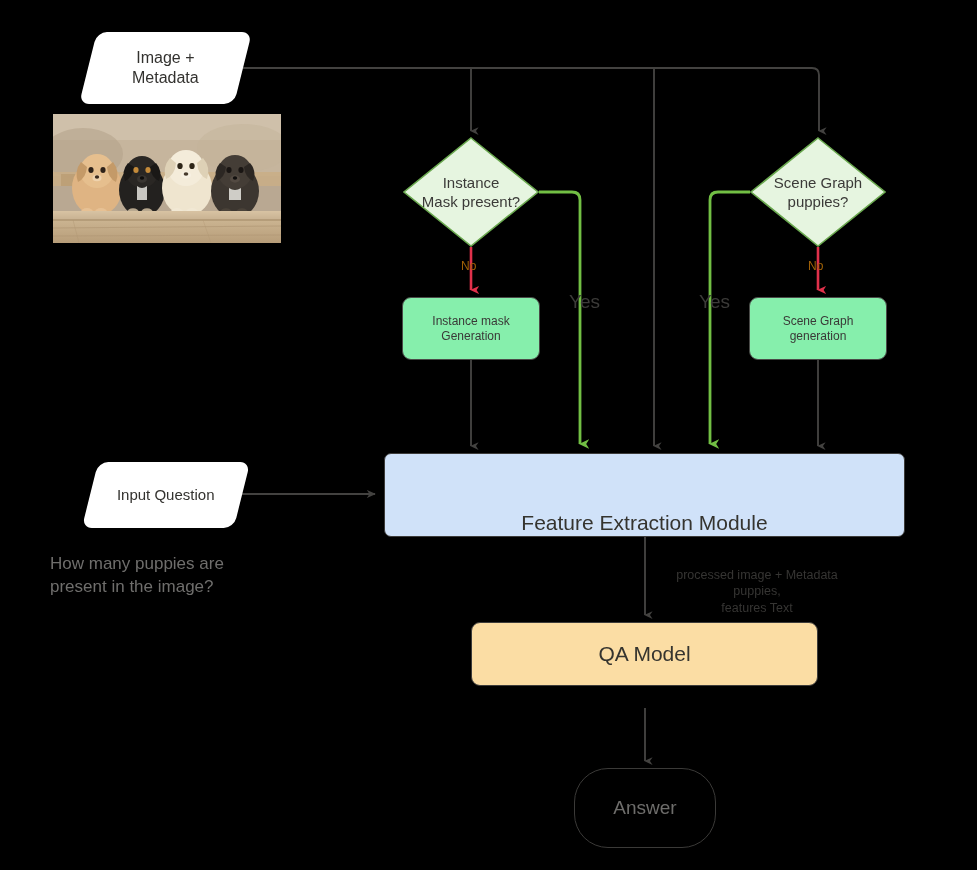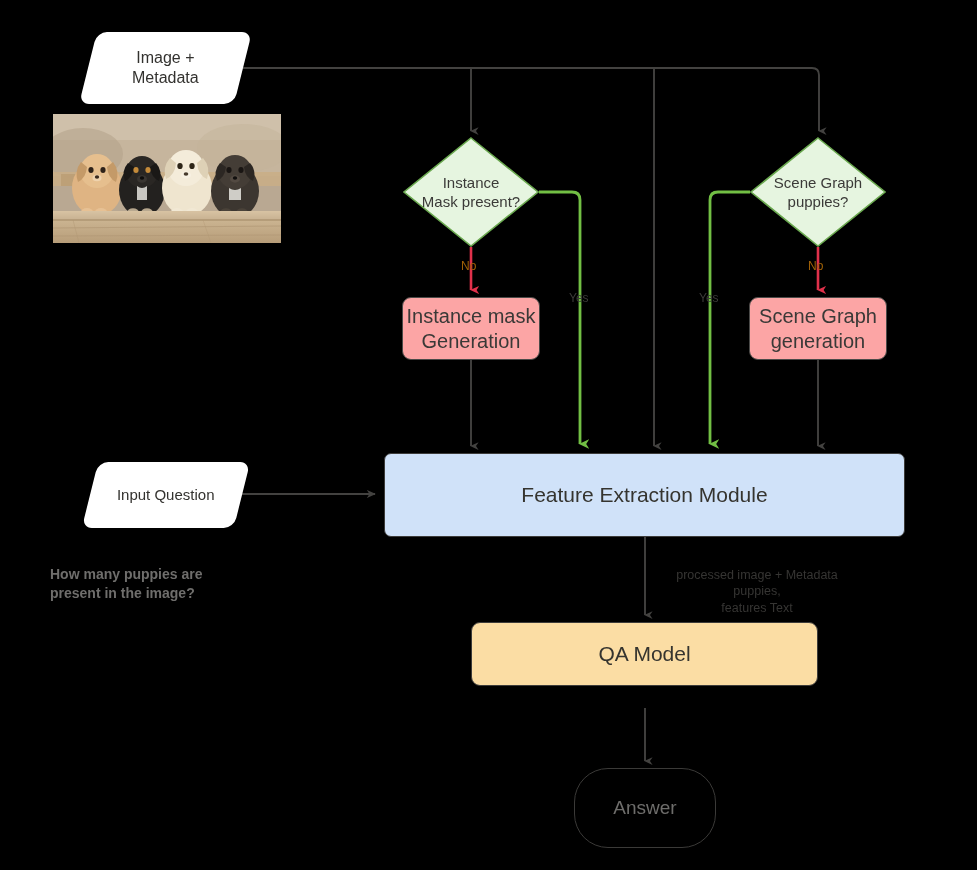--- a/index.html
+++ b/index.html
@@ -74,38 +74,39 @@
     text-align: center;
     font-size: 15px;
     color: #3b3a38;
     line-height: 1.3;
   }
   #node-instance-mask-decision { left: 403px; top: 137px; width: 136px; height: 110px; }
   #node-scene-graph-decision  { left: 750px; top: 137px; width: 136px; height: 110px; }
 
   
   .box-pink {
-    background: #fca5a5;
+    background: #86efac;
     border: 1px solid #4a4a48;
     border-radius: 9px;
     color: #3a3937;
-    font-size: 20px;
+    font-size: 12px;
   }
   #node-instance-mask-generation { left: 402px; top: 297px; width: 138px; height: 63px; }
   #node-scene-graph-generation  { left: 749px; top: 297px; width: 138px; height: 63px; }
 
   
   #node-feature-extraction {
     left: 384px; top: 453px;
     width: 521px; height: 84px;
     background: #d0e2f9;
     border: 1px solid #3d3c3a;
     border-radius: 7px;
     color: #35342f;
     font-size: 21px;
+    align-items: flex-end;
   }
 
   
   #node-qa-model {
     left: 471px; top: 622px;
     width: 347px; height: 64px;
     background: #fbdda4;
     border: 1px solid #3d3c3a;
     border-radius: 9px;
     color: #35342f;
@@ -120,43 +121,42 @@
     border: 1.5px solid #3b3a38;
     border-radius: 34px;
     color: #6e6d6b;
     font-size: 19px;
   }
 
   
   .edge-label {
     position: absolute;
     color: #3c3b39;
-    font-size: 12px;
+    font-size: 19px;
     white-space: nowrap;
   }
   .edge-label.no { color: #a16207; font-size: 12px; }
   .edge-label.multiline {
     color: #363533;
     font-size: 12.5px;
     text-align: center;
     line-height: 1.3;
     white-space: normal;
     width: 200px;
   }
 
   
   #question-caption {
     position: absolute;
     left: 50px; top: 553px;
     width: 260px;
     color: #6f6e6c;
-    font-size: 14px;
-    font-weight: bold;
+    font-size: 17px;
+    font-weight: normal;
     line-height: 1.35;
-    margin-top: 12px;
   }
 
   
   #node-puppy-photo {
     position: absolute;
     left: 53px; top: 114px;
     width: 228px; height: 129px;
     overflow: hidden;
     border: 0;
   }

